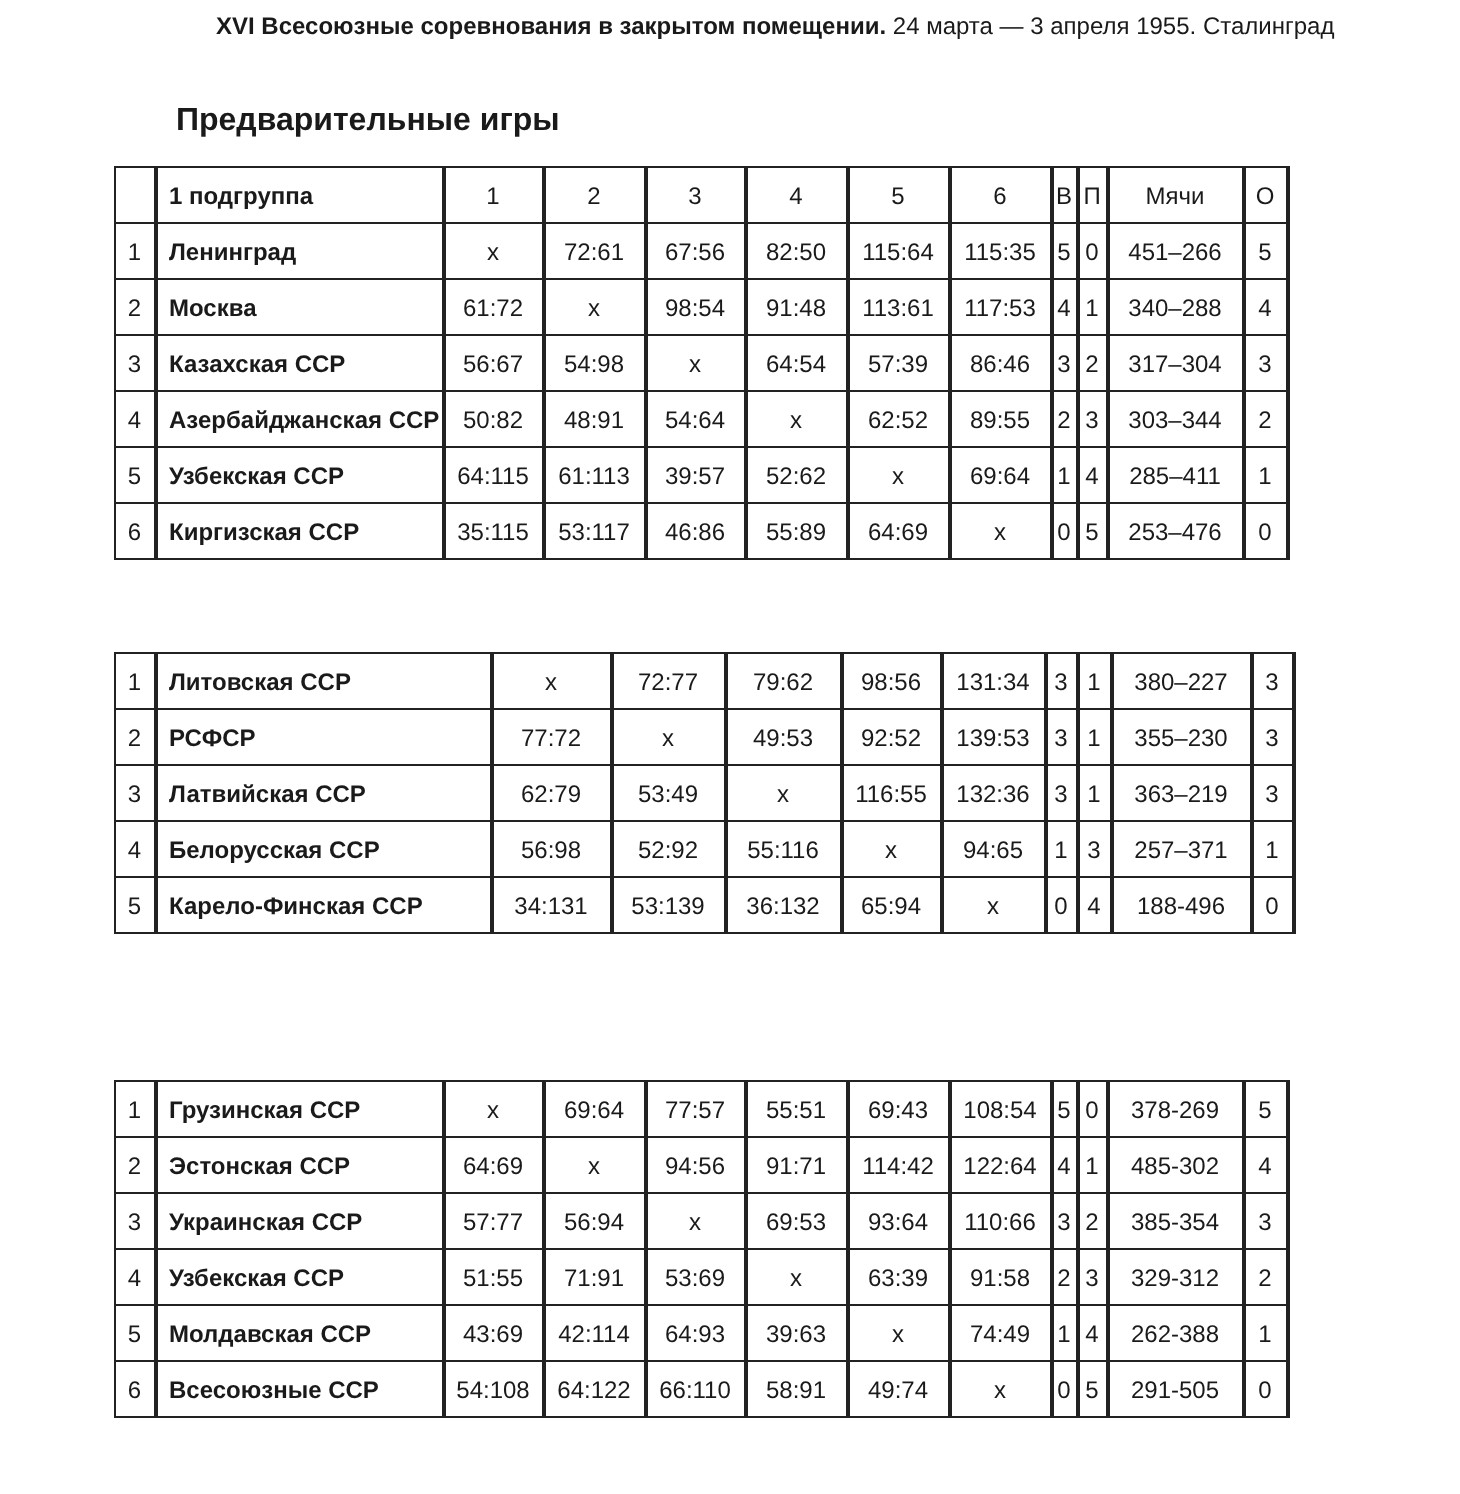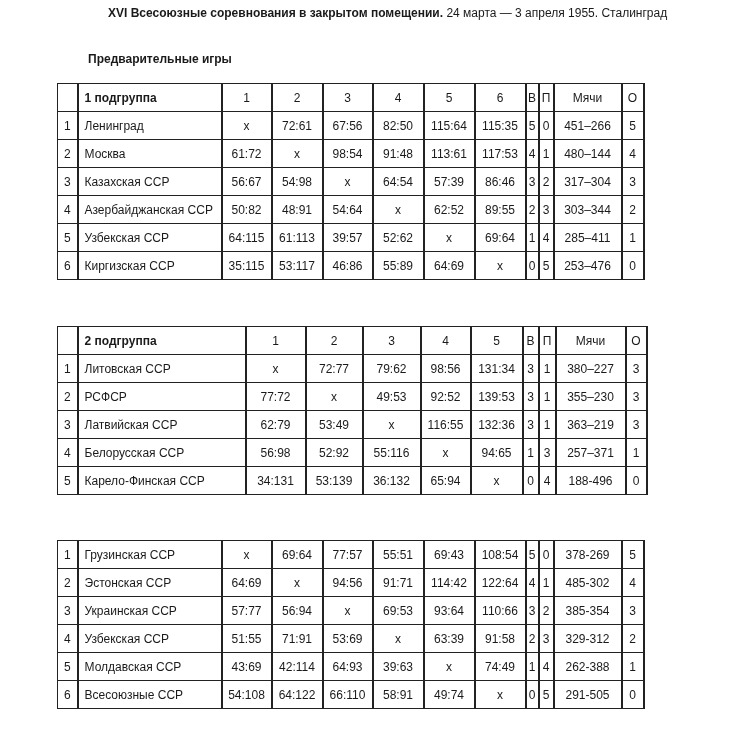--- a/index.html
+++ b/index.html
@@ -1,24 +1,24 @@
 <!DOCTYPE html>
 <html><head>
 <meta charset="utf-8">
 <style>
   html, body { margin: 0; padding: 0; background: #ffffff; }
   body { width: 730px; height: 747px; position: relative; overflow: hidden;
          font-family: "Liberation Sans", sans-serif; color: #1a1a1a; font-size: 12px; }
   .title { position: absolute; left: 88px; top: 5px; width: 560px; line-height: 16px; font-size: 12px; margin-left: 20px; }
   .title b { font-weight: bold; }
-  .subtitle { position: absolute; left: 88px; top: 52px; font-weight: bold; font-size: 12px; }
+  .subtitle { position: absolute; left: 88px; top: 52px; font-weight: bold; font-size: 16px; }
   table { position: absolute; border-collapse: collapse; table-layout: fixed; }
   td { border: 1px solid #222; border-width: 1px 2px 1px 1px; text-align: center; padding: 0; font-size: 12px;
        height: 27px; white-space: nowrap; overflow: hidden; }
-  td.name { text-align: left; padding-left: 6px; }
+  td.name { text-align: left; padding-left: 6px; font-weight: bold; }
   tr.hdr td.name { font-weight: bold; }
   table { border: 1.5px solid #222; padding-left: 31px; }
   tr { border-bottom: 1px solid #222; }
   #t1 { left: 57px; top: 83px; width: 587px; }
   #t2 { left: 57px; top: 326px; width: 589px; }
   #t3 { left: 57px; top: 540px; width: 587px; }
 </style>
 </head>
 <body>
 
@@ -73,21 +73,21 @@
         <td>2</td>
         <td class="name">Москва</td>
         <td>61:72</td>
         <td>x</td>
         <td>98:54</td>
         <td>91:48</td>
         <td>113:61</td>
         <td>117:53</td>
         <td>4</td>
         <td>1</td>
-        <td>480–144</td>
+        <td>340–288</td>
         <td>4</td>
       </tr>
   <tr>
         <td>3</td>
         <td class="name">Казахская ССР</td>
         <td>56:67</td>
         <td>54:98</td>
         <td>x</td>
         <td>64:54</td>
         <td>57:39</td>
@@ -150,33 +150,20 @@
       <col style="width:57px">
       <col style="width:58px">
       <col style="width:50px">
       <col style="width:52px">
       <col style="width:16px">
       <col style="width:17px">
       <col style="width:70px">
       <col style="width:21px">
     </colgroup>
   <tbody>
-      <tr class="hdr">
-    <td></td>
-    <td class="name">2 подгруппа</td>
-    <td>1</td>
-    <td>2</td>
-    <td>3</td>
-    <td>4</td>
-    <td>5</td>
-    <td>В</td>
-    <td>П</td>
-    <td>Мячи</td>
-    <td>О</td>
-  </tr>
   <tr>
         <td>1</td>
         <td class="name">Литовская ССР</td>
         <td>x</td>
         <td>72:77</td>
         <td>79:62</td>
         <td>98:56</td>
         <td>131:34</td>
         <td>3</td>
         <td>1</td>

